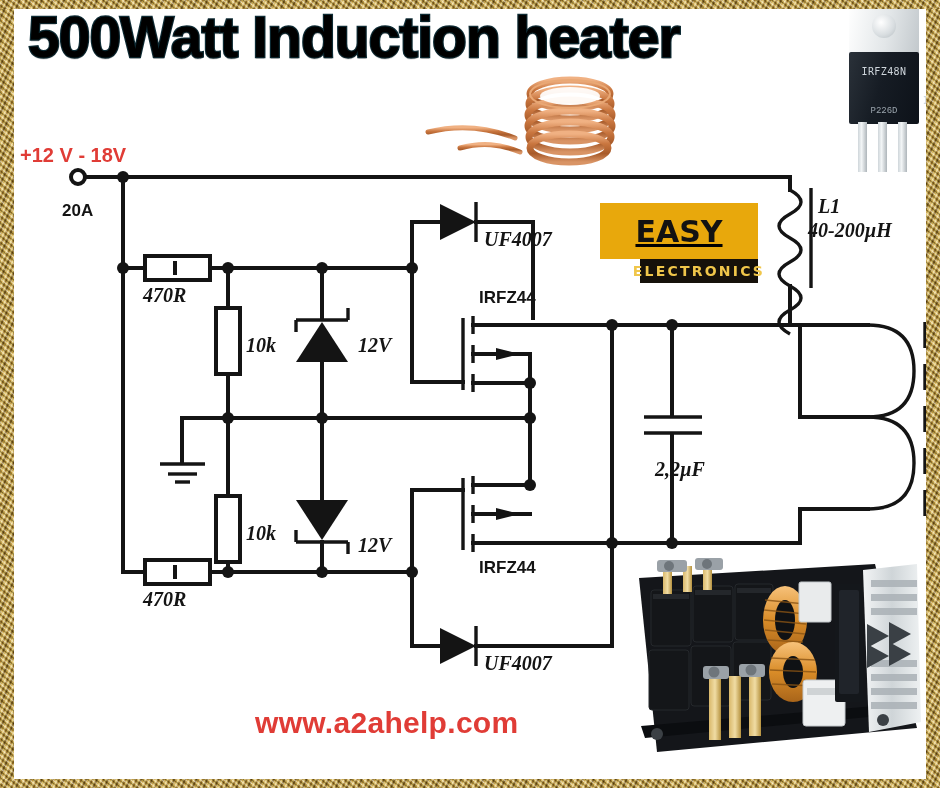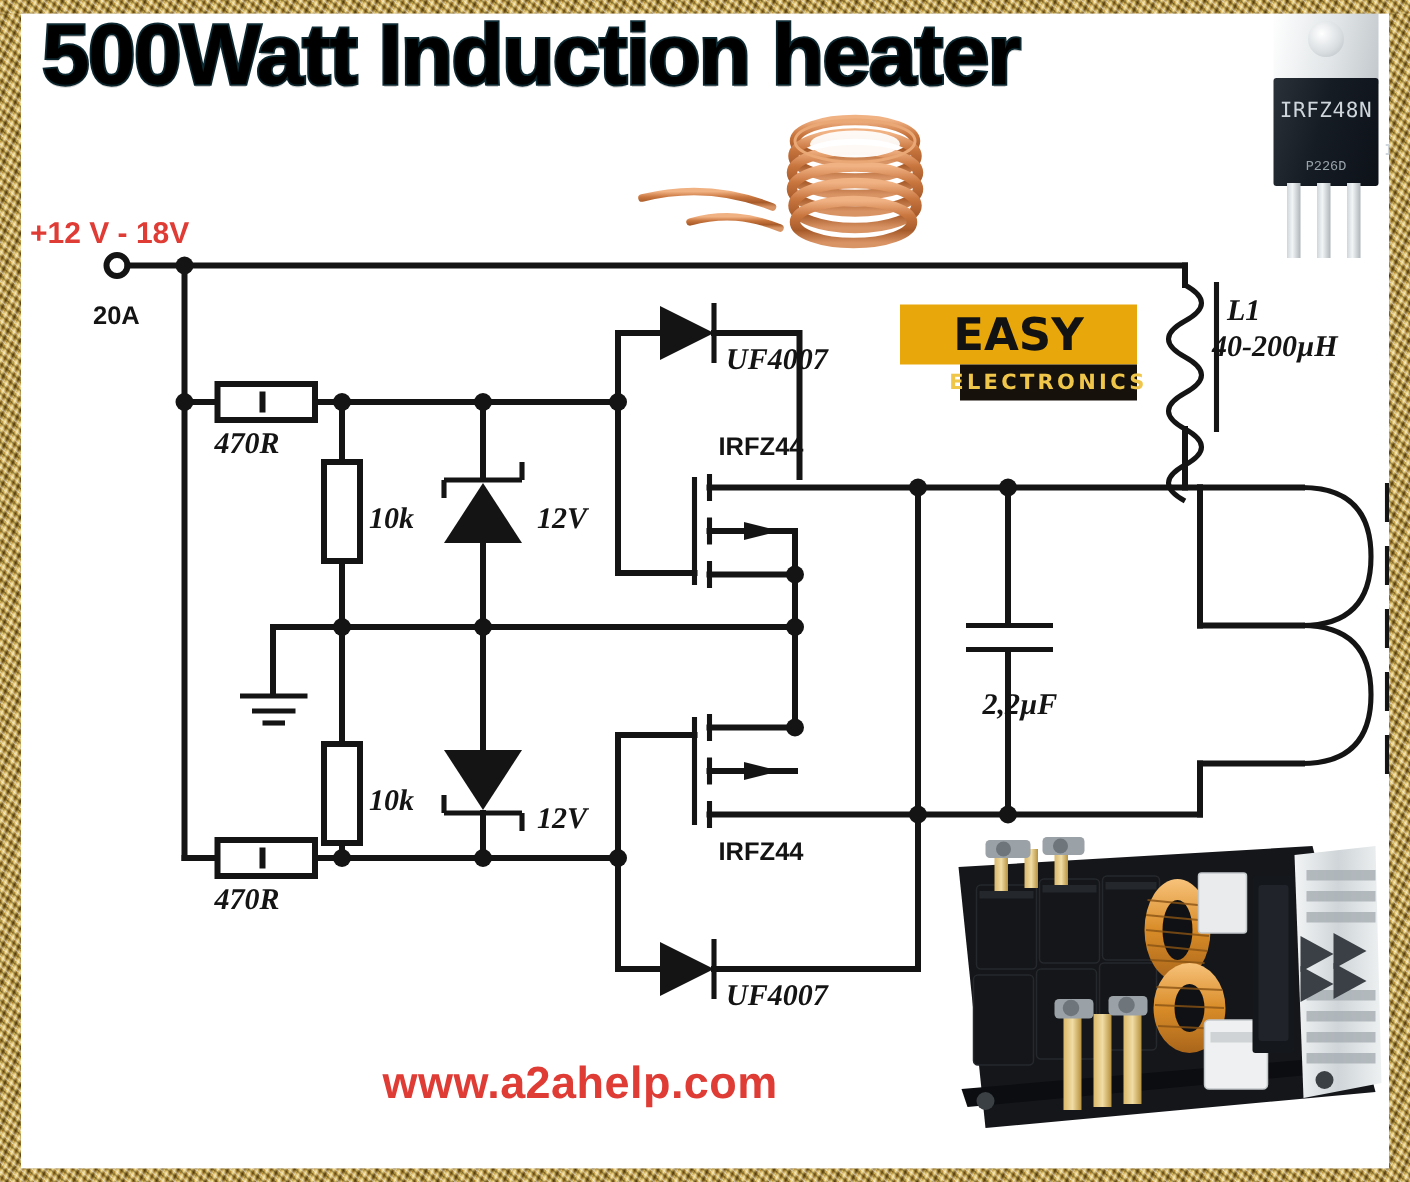--- a/index.html
+++ b/index.html
@@ -25,39 +25,39 @@
     -webkit-text-stroke:2.4px #0d2a33;
     paint-order:stroke fill;
     text-shadow:0 2px 0 rgba(0,0,0,.18);
     white-space:nowrap;}
 
   .site{position:absolute;left:255px;top:706px;width:420px;
     font-size:30px;font-weight:bold;color:#e03c36;text-align:left;letter-spacing:.3px;}
 
   
   .logo{position:absolute;left:600px;top:203px;width:158px;height:72px;z-index:12;}
-  .logo .top{height:40px;background:#e8a80c;display:flex;align-items:center;justify-content:center;}
+  .logo .top{height:56px;background:#e8a80c;display:flex;align-items:center;justify-content:center;text-decoration:underline;}
   .logo .top span{font-size:30px;font-weight:bold;color:#121212;letter-spacing:0px;font-family:"DejaVu Sans",sans-serif;}
   .logo .bot{height:24px;background:#16110a;display:flex;align-items:center;justify-content:center;margin-left:40px;}
   .logo .bot span{font-size:14px;font-weight:bold;color:#f0c64a;letter-spacing:2.2px;font-family:"DejaVu Sans",sans-serif;}
 
   
   .coil{position:absolute;left:420px;top:72px;width:220px;height:98px;z-index:11;}
   .coil svg{display:block;}
 
   
   .to220{position:absolute;left:841px;top:2px;width:86px;height:172px;z-index:11;}
   .to220 .tab{position:absolute;left:8px;top:0;width:70px;height:54px;
      background:linear-gradient(100deg,#ffffff,#e2e6e8 55%,#c2c8cc);border-radius:4px 4px 0 0;}
   .to220 .hole{position:absolute;left:31px;top:12px;width:24px;height:24px;border-radius:50%;
      background:radial-gradient(circle at 38% 35%,#ffffff,#d8dde0 60%,#b3babe);}
   .to220 .body{position:absolute;left:8px;top:50px;width:70px;height:72px;
      background:linear-gradient(105deg,#2a3139,#161c24 45%,#0d1219);border-radius:2px;}
   .to220 .t1{position:absolute;left:0;top:14px;width:70px;text-align:center;
-     font-size:14px;color:#cfd6dc;font-family:"DejaVu Sans Mono",monospace;letter-spacing:.4px;}
+     font-size:10px;color:#cfd6dc;font-family:"DejaVu Sans Mono",monospace;letter-spacing:.4px;}
   .to220 .t2{position:absolute;left:0;top:43px;width:70px;text-align:center;
      font-size:10px;color:#cfd6dc;font-family:"DejaVu Sans Mono",monospace;font-weight:bold;padding-left:48px;}
   .to220 .t3{position:absolute;left:0;top:54px;width:70px;text-align:center;
      font-size:9px;color:#9aa4ac;font-family:Liberation Mono, monospace;}
   .to220 .leg{position:absolute;top:120px;width:9px;height:50px;
      background:linear-gradient(90deg,#cfd6da,#f2f5f6 40%,#aeb5ba);}
   .to220 .l1{left:17px;} .to220 .l2{left:37px;} .to220 .l3{left:57px;}
 
   
   .pcb{position:absolute;left:617px;top:538px;width:310px;height:230px;z-index:11;}

